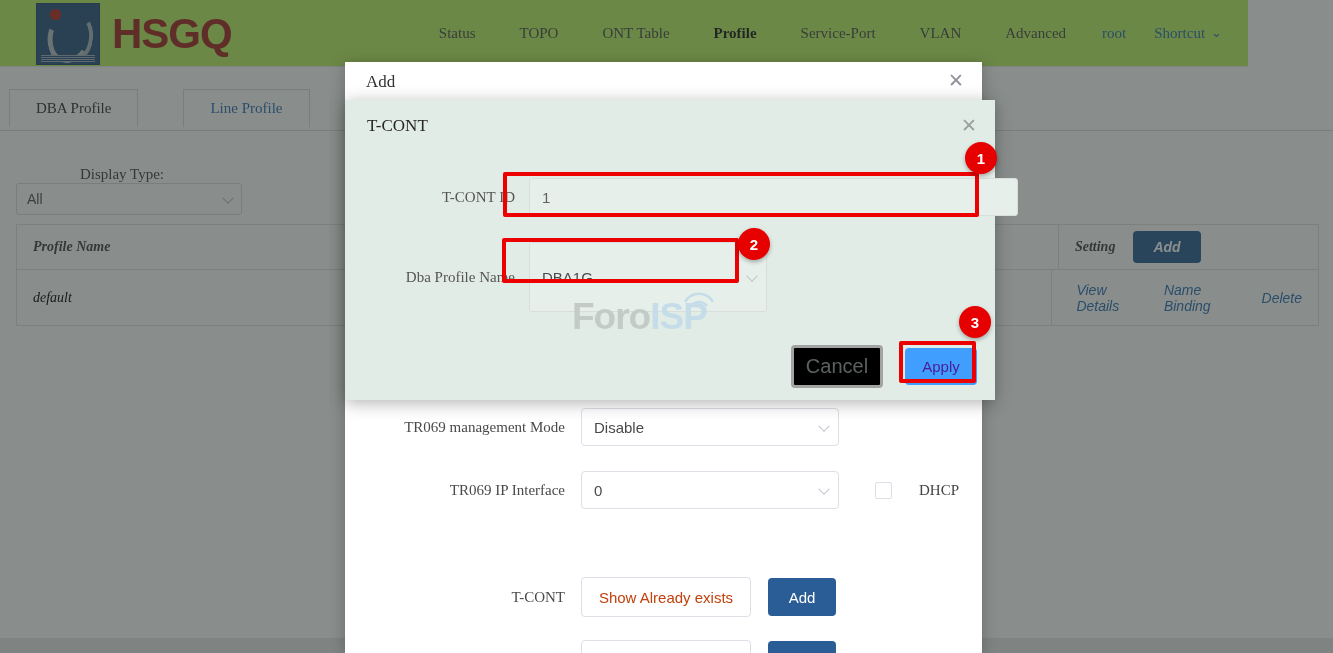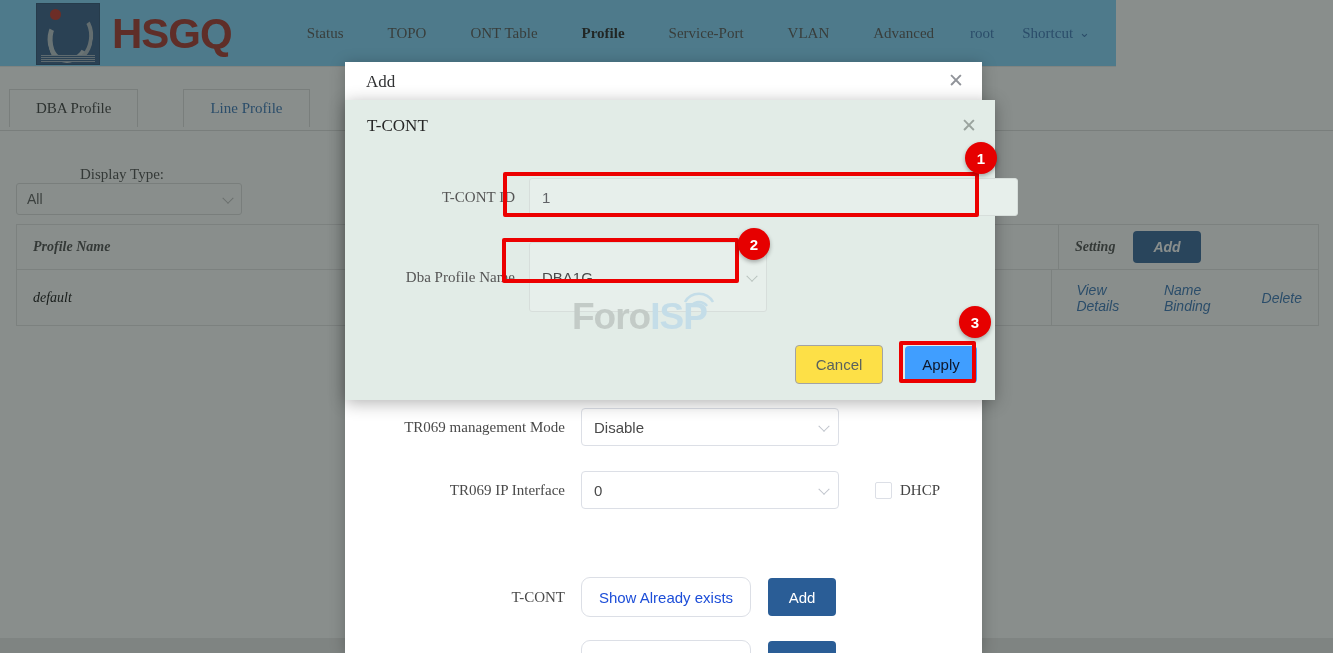--- a/index.html
+++ b/index.html
@@ -14,22 +14,22 @@
   }
 
   
   #page {
     position: absolute; inset: 0;
     background: #ffffff;
   }
 
   
   .header {
-    position: absolute; top: 0; left: 0; width: 1116px; height: 66px;
-    background: #7dd3fc;
+    position: absolute; top: 0; left: 0; width: 1248px; height: 66px;
+    background: #bef264;
     border-bottom: 1px solid #e8e8e8;
   }
   .logo-wrap {
     position: absolute; left: 36px; top: 3px;
     display: flex; align-items: center;
   }
   .logo-mark {
     width: 62px; height: 60px;
     background: #2d5584;
     position: relative;
@@ -220,30 +220,30 @@
     position: relative;
   }
   .frm-select .chev {
     position: absolute; right: 10px; top: 50%;
     transform: translateY(-60%) rotate(45deg);
     width: 7px; height: 7px;
     border-right: 1.5px solid #c0c4cc;
     border-bottom: 1.5px solid #c0c4cc;
   }
   .chk-wrap {
-    display: flex; align-items: center; margin-left: 36px; gap: 8px;
+    display: flex; align-items: center; margin-left: 36px; gap: 27px;
   }
   .chk-box {
     width: 15px; height: 15px;
     border: 1px solid #dcdfe6; border-radius: 2px; background: #fff;
   }
   .btn-ghost {
     height: 38px; min-width: 168px;
-    border: 1px solid #dcdfe6; border-radius: 9px; background: #fff;
-    color: #1d4ed8; font-family: "Liberation Sans", sans-serif;
+    border: 1px solid #dcdfe6; border-radius: 4px; background: #fff;
+    color: #c2410c; font-family: "Liberation Sans", sans-serif;
     font-size: 15px;
     display: flex; align-items: center; justify-content: center;
   }
   .btn-add-sm {
     height: 38px; width: 68px; margin-left: 17px;
     background: #2a5d96; color: #fff; border-radius: 4px;
     font-family: "Liberation Sans", sans-serif; font-size: 15px;
     display: flex; align-items: center; justify-content: center;
   }
 
@@ -293,28 +293,28 @@
     width: 7px; height: 7px;
     border-right: 1.5px solid #b9c3bf;
     border-bottom: 1.5px solid #b9c3bf;
   }
   .t-footer {
     position: absolute; right: 18px; top: 245px;
     display: flex; align-items: center; gap: 22px;
   }
   .btn-cancel {
     width: 86px; height: 37px;
-    border: 1px solid #a3a3a3; border-radius: 4px;
-    background: #fde047; color: #5a625e;
-    font-family: "Liberation Sans", sans-serif; font-size: 15px;
+    border: 3px solid #a3a3a3; border-radius: 4px;
+    background: #000000; color: #5a625e;
+    font-family: "Liberation Sans", sans-serif; font-size: 20px;
     display: flex; align-items: center; justify-content: center;
   }
   .btn-apply {
     width: 72px; height: 37px;
-    background: #409eff; color: #0f172a; border-radius: 4px;
+    background: #409eff; color: #4c1d95; border-radius: 4px;
     font-family: "Liberation Sans", sans-serif; font-size: 15px;
     display: flex; align-items: center; justify-content: center;
   }
 
   
   .watermark {
     position: absolute; left: 572px; top: 296px;
     font-family: "Liberation Sans", sans-serif;
     font-weight: bold; font-size: 37px;
     letter-spacing: -1px;

